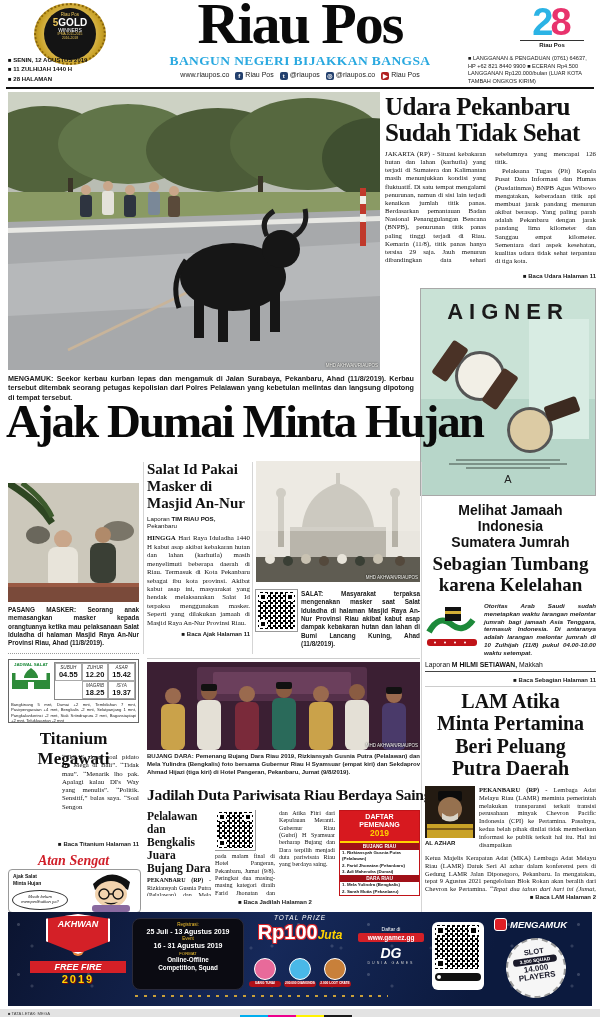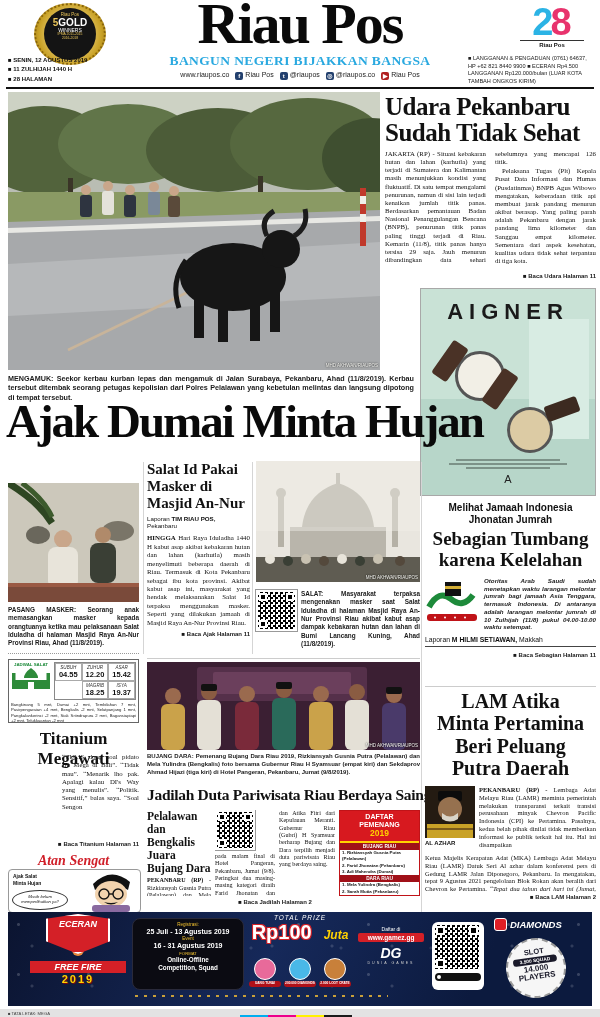--- a/index.html
+++ b/index.html
@@ -249,23 +249,23 @@
   <div class="abs" style="left:256px;top:590px;width:164px;display:flex;gap:4px;">
     <div style="width:37px;height:37px;flex:none;border:2px solid #fff;outline:1px solid #999;background:conic-gradient(#000 25%,#fff 0 50%,#000 0 75%,#fff 0) 0 0/5px 5px;position:relative;">
       <span style="position:absolute;left:1px;top:1px;width:8px;height:8px;background:#000;box-shadow:inset 0 0 0 2px #fff;"></span>
       <span style="position:absolute;right:1px;top:1px;width:8px;height:8px;background:#000;box-shadow:inset 0 0 0 2px #fff;"></span>
       <span style="position:absolute;left:1px;bottom:1px;width:8px;height:8px;background:#000;box-shadow:inset 0 0 0 2px #fff;"></span>
     </div>
     <div class="cap">SALAT: Masyarakat terpaksa mengenakan masker saat Salat Iduladha di halaman Masjid Raya An-Nur Provinsi Riau akibat kabut asap dampak kebakaran hutan dan lahan di Bumi Lancang Kuning, Ahad (11/8/2019).</div>
   </div>
 
   <div class="abs" style="left:425px;top:502px;width:171px;">
-    <div class="ctr bold" style="font-size:10px;line-height:1.15;">
+    <div class="ctr bold" style="font-size:14px;line-height:1.15;">
       <div>Melihat Jamaah Indonesia</div>
-      <div>Jhonatan Jumrah</div>
+      <div>Sumatera Jumrah</div>
     </div>
     <div class="ctr serif bold" style="font-size:19px;line-height:1.1;margin-top:4px;">
       <div>Sebagian Tumbang</div>
       <div>karena Kelelahan</div>
     </div>
     <div style="display:flex;margin-top:6px;gap:5px;">
       <svg width="54" height="46" viewBox="0 0 54 46" style="flex:none;">
         <path d="M4 30 q10 -18 22 -8 t22 -4" stroke="#1d8a3a" stroke-width="6" fill="none"></path>
         <rect x="20" y="5" width="16" height="14" fill="#111"></rect>
         <rect x="20" y="9" width="16" height="3" fill="#d4af37"></rect>
@@ -434,41 +434,41 @@
   </div>
   <div class="abs serif just ovh" style="left:425px;top:854px;width:171px;height:38px;font-size:6.5px;line-height:1.2;">
     <span>Ketua Majelis Kerapatan Adat (MKA) Lembaga Adat Melayu Riau (LAMR) Datuk Seri Al azhar dalam konferensi pers di Gedung LAMR Jalan Diponegoro, Pekanbaru. Ia mengatakan, tepat 9 Agustus 2021 pengelolaan Blok Rokan akan beralih dari Chevron ke Pertamina.</span>
     <span style="font-style:italic;">“Tepat dua tahun dari hari ini (Jumat, red),” kata Al azhar.</span>
   </div>
   <div class="abs foot rt" style="left:425px;top:894px;width:171px;">■ Baca LAM Halaman 2</div>
 
   <div class="abs" id="ad">
     <div class="abs ctr" style="left:22px;top:2px;width:96px;">
       <div style="width:64px;height:40px;margin:0 auto;background:#d42027;border:2px solid #fff;clip-path:polygon(50% 0,100% 12%,100% 68%,50% 100%,0 68%,0 12%);display:flex;align-items:flex-start;justify-content:center;padding-top:3px;box-sizing:border-box;">
-        <span style="font-size:9px;font-weight:900;font-style:italic;">ECERAN</span>
+        <span style="font-size:9px;font-weight:900;font-style:italic;">AKHWAN</span>
       </div>
       <div style="margin-top:-12px;"><span style="display:inline-block;width:12px;height:12px;border-radius:50%;background:#e88a3a;"></span></div>
       <div style="background:#d42027;color:#fff;font-size:9px;font-weight:900;font-style:italic;padding:1px 2px;margin-top:1px;">FREE FIRE</div>
       <div style="color:#FFD200;font-size:11px;font-weight:900;letter-spacing:2px;text-shadow:1px 1px 0 #7a0a0a;">2019</div>
     </div>
 
     <div class="abs ctr" style="left:124px;top:6px;width:112px;height:72px;background:#0b0b12;border:1px solid #2a2a3a;border-radius:8px;padding:3px 4px;box-sizing:border-box;line-height:1.25;">
       <div style="color:#f0c030;font-size:4.6px;">Registrasi:</div>
       <div style="font-size:7px;font-weight:900;">25 Juli - 13 Agustus 2019</div>
       <div style="color:#f0c030;font-size:4.6px;">Event</div>
       <div style="font-size:7px;font-weight:900;">16 - 31 Agustus 2019</div>
       <div style="color:#f0c030;font-size:4.2px;">FORMAT</div>
       <div style="font-size:6.3px;font-weight:900;">Online-Offline</div>
       <div style="font-size:6.3px;font-weight:900;">Competition, Squad</div>
     </div>
     <div class="abs" style="left:124px;top:82px;width:256px;height:4px;background:radial-gradient(circle,#c9a03a 1.2px,transparent 1.5px) 0 0/9px 4px repeat-x;"></div>
 
     <div class="abs ctr" style="left:242px;top:2px;width:100px;">
       <div style="font-size:6.5px;font-style:italic;letter-spacing:1px;">TOTAL PRIZE</div>
-      <div><span style="font-size:20px;font-weight:900;color:#fff;text-shadow:-1px -1px 0 #d42027,1px -1px 0 #d42027,-1px 1px 0 #d42027,1px 1px 0 #d42027;">Rp100</span><span style="font-size:12px;font-weight:900;font-style:italic;color:#FFD200;padding-left:12px;">Juta</span></div>
+      <div><span style="font-size:20px;font-weight:900;color:#fff;text-shadow:-1px -1px 0 #d42027,1px -1px 0 #d42027,-1px 1px 0 #d42027,1px 1px 0 #d42027;">Rp100</span><span style="font-size:12px;font-weight:900;font-style:italic;color:#FFD200;">Juta</span></div>
     </div>
     <div class="abs" style="left:240px;top:46px;width:104px;display:flex;gap:3px;justify-content:center;">
       <div style="width:32px;">
           <div class="chip" style="background:#e86a9a;"></div>
           <div class="chiplbl">UANG TUNAI</div>
         </div>
       <div style="width:32px;">
           <div class="chip" style="background:#49b8e8;"></div>
           <div class="chiplbl">200.000 DIAMONDS</div>
         </div>
@@ -491,21 +491,21 @@
         <span style="position:absolute;right:1px;top:1px;width:9px;height:9px;background:#000;box-shadow:inset 0 0 0 2px #fff;"></span>
         <span style="position:absolute;left:1px;bottom:1px;width:9px;height:9px;background:#000;box-shadow:inset 0 0 0 2px #fff;"></span>
       </div>
       <div style="height:8px;background:#111;border-radius:4px;margin-top:4px;position:relative;">
           <span style="position:absolute;left:2px;top:2px;width:4px;height:4px;border-radius:50%;background:#fff;"></span>
         </div>
     </div>
 
     <div class="abs" style="left:486px;top:6px;width:94px;display:flex;align-items:center;gap:3px;">
       <span style="width:11px;height:11px;border-radius:3px;background:#e01e26;display:inline-block;border:1.5px solid #fff;"></span>
-      <span style="font-size:9.5px;font-weight:900;font-style:italic;">DIAMONDS</span>
+      <span style="font-size:9.5px;font-weight:900;font-style:italic;">MENGAMUK</span>
     </div>
     <div class="abs ctr" style="left:498px;top:26px;width:60px;height:60px;border-radius:50%;background:#f6f6f6;color:#1a1a2a;border:2px dashed #999;box-sizing:border-box;padding-top:7px;transform:rotate(-8deg);">
       <div style="font-size:7.5px;font-weight:900;">SLOT</div>
       <div style="background:#1a1a2a;color:#fff;font-size:4.8px;font-weight:900;border-radius:3px;margin:1px 6px;padding:1px 0;">3.500 SQUAD</div>
       <div style="font-size:8px;font-weight:900;line-height:1;">14.000 PLAYERS</div>
     </div>
   </div>
 
   <div class="abs" id="printstrip">
     <span style="position:absolute;left:8px;top:1.5px;font-size:4.2px;color:#444;">■ TATA LETAK: MEGA</span>

